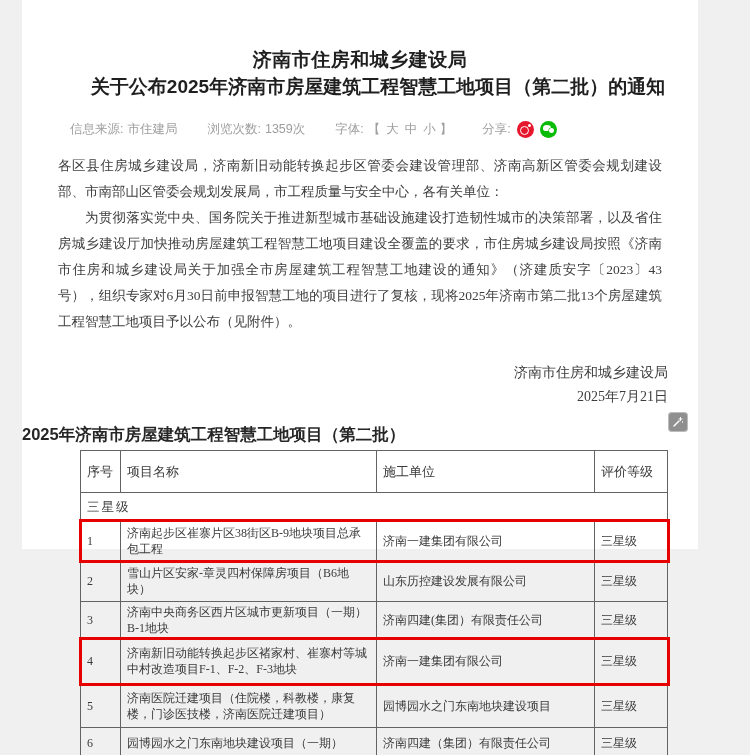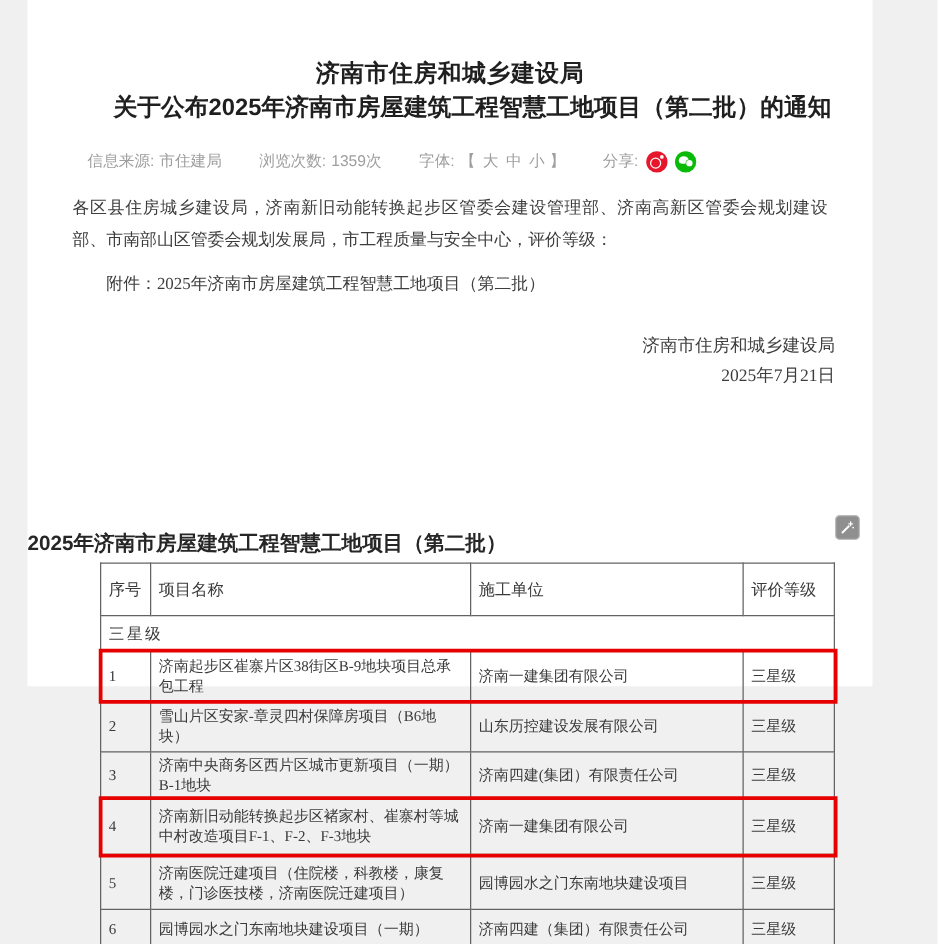--- a/index.html
+++ b/index.html
@@ -90,22 +90,22 @@
     <div class="meta-group">
       <span>分享:</span>
       <div class="share-icons">
         <div class="icon-weibo"></div>
         <div class="icon-wechat"></div>
       </div>
     </div>
   </div>
 
   <div class="doc-body">
-    <p>各区县住房城乡建设局，济南新旧动能转换起步区管委会建设管理部、济南高新区管委会规划建设部、市南部山区管委会规划发展局，市工程质量与安全中心，评价等级：</p>
-    <p class="indent attachment-line">附件：2025年济南市房屋建筑工程智慧工地项目（第二批）</p>
+    <p>各区县住房城乡建设局，济南新旧动能转换起步区管委会建设管理部、济南高新区管委会规划建设部、市南部山区管委会规划发展局，市工程质量与安全中心，各有关单位：</p>
+    <p class="indent">为贯彻落实党中央、国务院关于推进新型城市基础设施建设打造韧性城市的决策部署，以及省住房城乡建设厅加快推动房屋建筑工程智慧工地项目建设全覆盖的要求，市住房城乡建设局按照《济南市住房和城乡建设局关于加强全市房屋建筑工程智慧工地建设的通知》（济建质安字〔2023〕43号），组织专家对6月30日前申报智慧工地的项目进行了复核，现将2025年济南市第二批13个房屋建筑工程智慧工地项目予以公布（见附件）。</p>
   </div>
 
   <div class="sign-block">
     <div>济南市住房和城乡建设局</div>
     <div>2025年7月21日</div>
   </div>
 
   <div class="img-tool-btn">
     <svg width="12" height="12" viewBox="0 0 24 24">
       <line x1="4" y1="20" x2="14" y2="10" stroke="#ffffff" stroke-width="3" stroke-linecap="round"></line>

